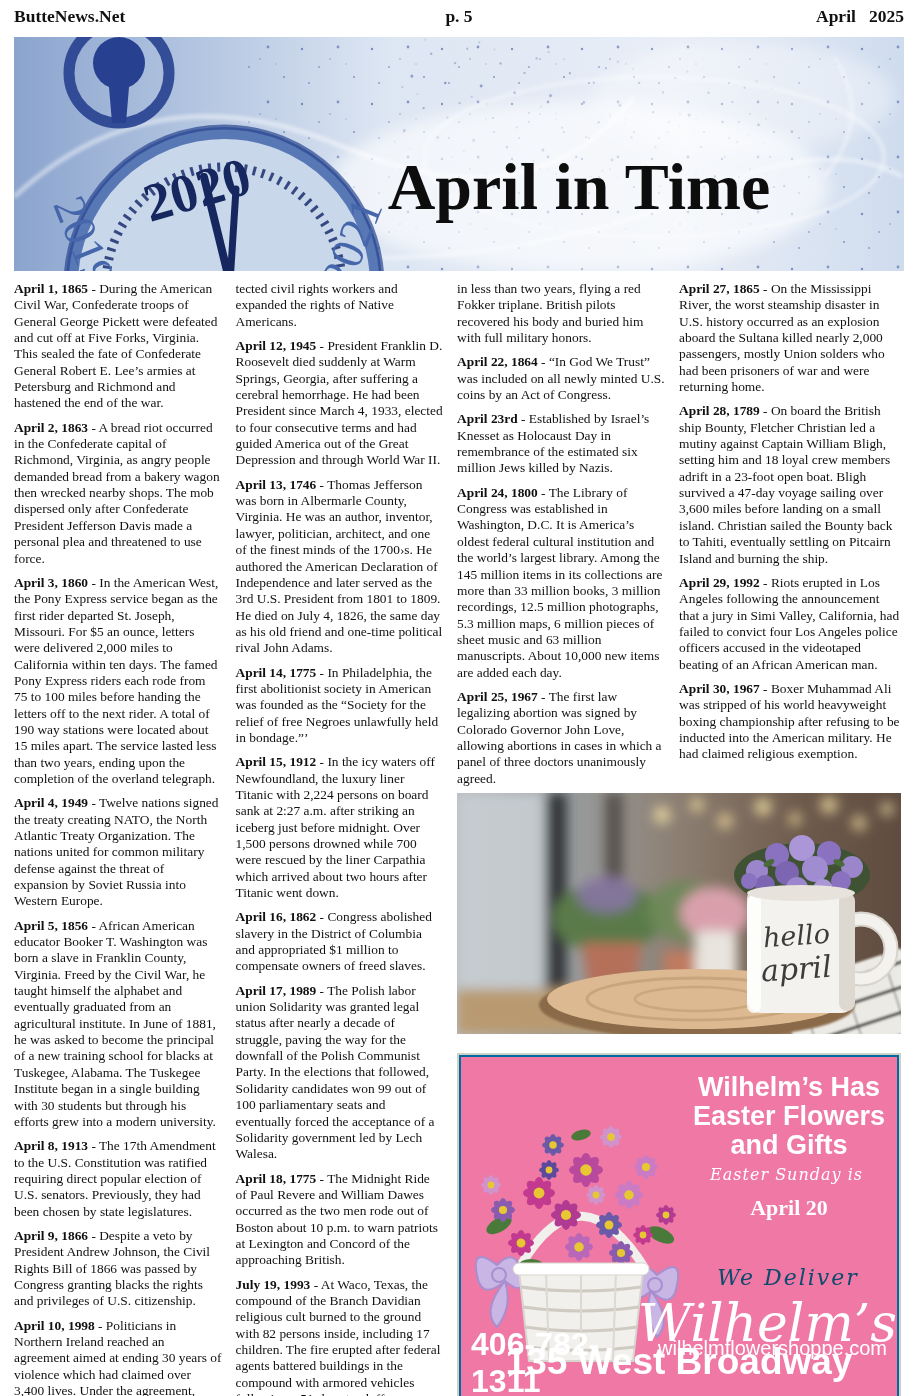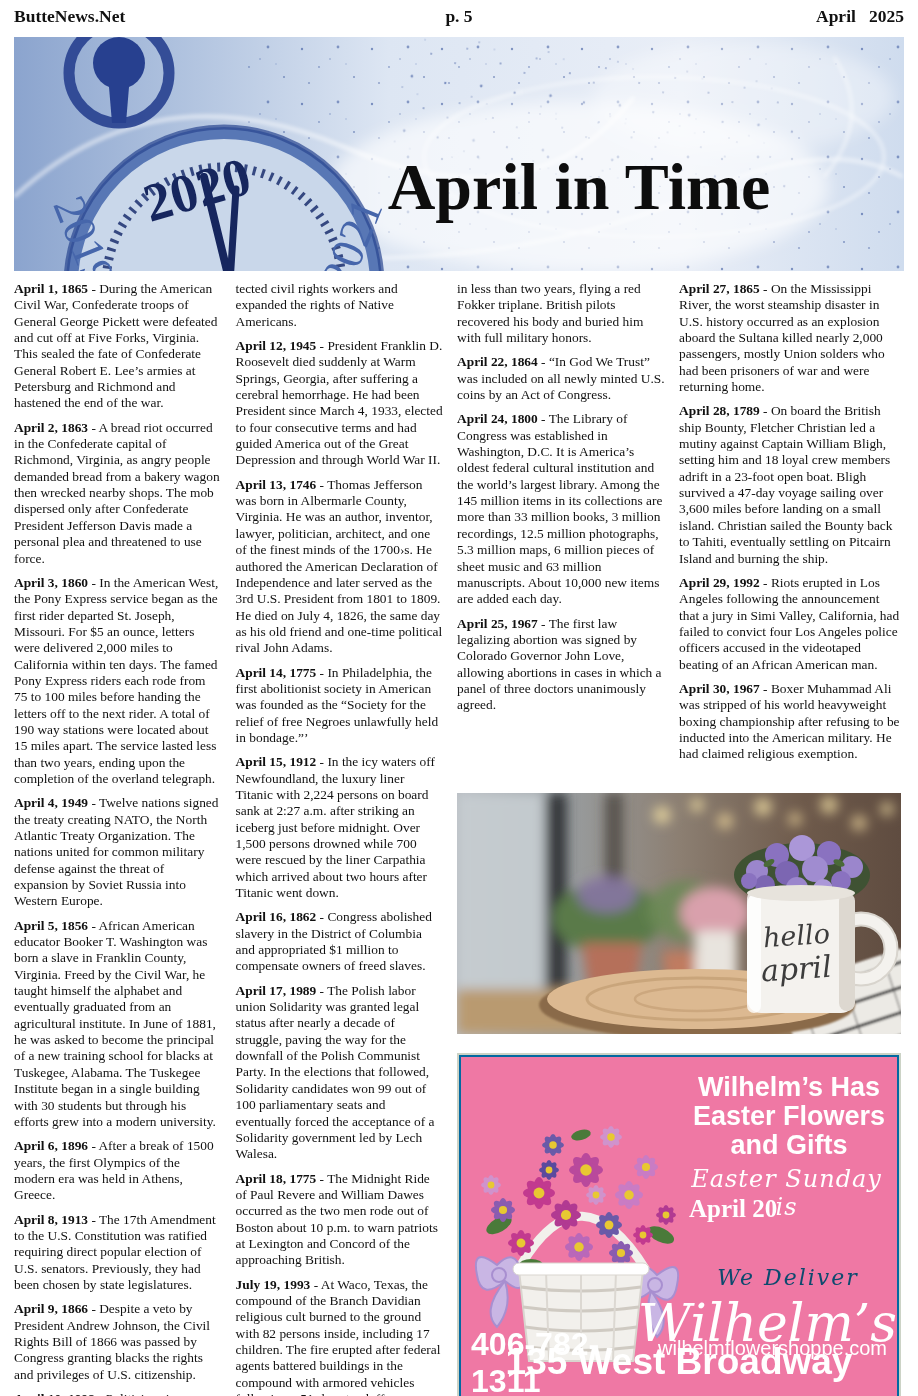--- a/index.html
+++ b/index.html
@@ -25,23 +25,23 @@
   
   .photo{width:444px;height:241px;margin-top:4px;}
   .photo svg{display:block;}
   
   .ad{position:relative;width:436px;height:348px;margin-top:21px;margin-left:2px;
       border:2px solid #0369a1;box-shadow:0 0 0 2px #ccd3c6;background:#ef78a4;}
   .ad-basket{position:absolute;left:0px;top:18px;}
   .ad-head{position:absolute;left:228px;top:16px;width:200px;text-align:center;color:#fff;
            font-family:"Liberation Sans",sans-serif;font-weight:bold;font-size:27px;line-height:1.08;}
   .ad-tagline{position:absolute;left:218px;top:108px;width:215px;text-align:center;color:#fff;
-           font-family:"DejaVu Serif",serif;font-style:italic;font-size:24px;letter-spacing:1px;}
-  .ad-date{position:absolute;left:228px;top:138px;width:200px;color:#fff;
-           font-family:"Liberation Serif",serif;font-weight:bold;font-size:25px;}
+           font-family:"DejaVu Serif",serif;font-style:italic;font-size:16px;letter-spacing:1px;}
+  .ad-date{position:absolute;left:228px;top:138px;width:200px;text-align:center;color:#fff;
+           font-family:"Liberation Serif",serif;font-weight:bold;font-size:22px;}
   .ad-deliver{position:absolute;left:222px;top:208px;width:210px;text-align:center;color:#0c4a6e;
            font-family:"DejaVu Serif",serif;font-style:italic;font-size:22px;letter-spacing:2px;}
   .ad-logo{position:absolute;left:0;top:236px;width:100%;text-align:right;color:#fff;
            font-family:"DejaVu Serif",serif;font-style:italic;font-size:52px;}
   .ad-address{position:absolute;left:0;top:284px;width:100%;text-align:center;color:#fff;
            font-family:"Liberation Sans",sans-serif;font-weight:bold;font-size:37px;}
   .ad-bottom{position:absolute;left:10px;right:10px;bottom:5px;display:flex;
            justify-content:space-between;align-items:baseline;color:#fff;}
   .ad-phone{font-family:"Liberation Sans",sans-serif;font-weight:bold;font-size:32px;}
   .ad-site{font-family:"Liberation Sans",sans-serif;font-size:20px;}
@@ -118,21 +118,20 @@
     </svg>
   </div>
 
   <div class="content">
     <div class="col">
         <p class="entry"><b>April 1, 1865</b> - During the American Civil War, Confederate troops of General George Pickett were defeated and cut off at Five Forks, Virginia. This sealed the fate of Confederate General Robert E. Lee’s armies at Petersburg and Richmond and hastened the end of the war.</p>
         <p class="entry"><b>April 2, 1863</b> - A bread riot occurred in the Confederate capital of Richmond, Virginia, as angry people demanded bread from a bakery wagon then wrecked nearby shops. The mob dispersed only after Confederate President Jefferson Davis made a personal plea and threatened to use force.</p>
         <p class="entry"><b>April 3, 1860</b> - In the American West, the Pony Express service began as the first rider departed St. Joseph, Missouri. For $5 an ounce, letters were delivered 2,000 miles to California within ten days. The famed Pony Express riders each rode from 75 to 100 miles before handing the letters off to the next rider. A total of 190 way stations were located about 15 miles apart. The service lasted less than two years, ending upon the completion of the overland telegraph.</p>
         <p class="entry"><b>April 4, 1949</b> - Twelve nations signed the treaty creating NATO, the North Atlantic Treaty Organization. The nations united for common military defense against the threat of expansion by Soviet Russia into Western Europe.</p>
         <p class="entry"><b>April 5, 1856</b> - African American educator Booker T. Washington was born a slave in Franklin County, Virginia. Freed by the Civil War, he taught himself the alphabet and eventually graduated from an agricultural institute. In June of 1881, he was asked to become the principal of a new training school for blacks at Tuskegee, Alabama. The Tuskegee Institute began in a single building with 30 students but through his efforts grew into a modern university.</p>
-        <p class="entry"><b>April 6, 1896</b> - After a break of 1500 years, the first Olympics of the modern era was held in Athens, Greece.</p>
         <p class="entry"><b>April 8, 1913</b> - The 17th Amendment to the U.S. Constitution was ratified requiring direct popular election of U.S. senators. Previously, they had been chosen by state legislatures.</p>
         <p class="entry"><b>April 9, 1866</b> - Despite a veto by President Andrew Johnson, the Civil Rights Bill of 1866 was passed by Congress granting blacks the rights and privileges of U.S. citizenship.</p>
         <p class="entry"><b>April 10, 1998</b> - Politicians in Northern Ireland reached an agreement aimed at ending 30 years of violence which had claimed over 3,400 lives. Under the agreement, Protestants and Catholics in Northern Ireland would govern together in a new 108-member Belfast assembly, thus ending 26 years of ‘‘direct rule” from London.</p>
       </div>
     <div class="col">
         <p class="entry">tected civil rights workers and expanded the rights of Native Americans.</p>
         <p class="entry"><b>April 12, 1945</b> - President Franklin D. Roosevelt died suddenly at Warm Springs, Georgia, after suffering a cerebral hemorrhage. He had been President since March 4, 1933, elected to four consecutive terms and had guided America out of the Great Depression and through World War II.</p>
         <p class="entry"><b>April 13, 1746</b> - Thomas Jefferson was born in Albermarle County, Virginia. He was an author, inventor, lawyer, politician, architect, and one of the finest minds of the 1700›s. He authored the American Declaration of Independence and later served as the 3rd U.S. President from 1801 to 1809. He died on July 4, 1826, the same day as his old friend and one-time political rival John Adams.</p>
         <p class="entry"><b>April 14, 1775</b> - In Philadelphia, the first abolitionist society in American was founded as the “Society for the relief of free Negroes unlawfully held in bondage.”’</p>
         <p class="entry"><b>April 15, 1912</b> - In the icy waters off Newfoundland, the luxury liner Titanic with 2,224 persons on board sank at 2:27 a.m. after striking an iceberg just before midnight. Over 1,500 persons drowned while 700 were rescued by the liner Carpathia which arrived about two hours after Titanic went down.</p>
@@ -140,20 +139,21 @@
         <p class="entry"><b>April 17, 1989</b> - The Polish labor union Solidarity was granted legal status after nearly a decade of struggle, paving the way for the downfall of the Polish Communist Party. In the elections that followed, Solidarity candidates won 99 out of 100 parliamentary seats and eventually forced the acceptance of a Solidarity government led by Lech Walesa.</p>
         <p class="entry"><b>April 18, 1775</b> - The Midnight Ride of Paul Revere and William Dawes occurred as the two men rode out of Boston about 10 p.m. to warn patriots at Lexington and Concord of the approaching British.</p>
         <p class="entry"><b>July 19, 1993</b> - At Waco, Texas, the compound of the Branch Davidian religious cult burned to the ground with 82 persons inside, including 17 children. The fire erupted after federal agents battered buildings in the compound with armored vehicles following a 51-day standoff.</p>
       </div>
 
     <div class="right">
       <div class="right-cols">
         <div class="col col-a">
             <p class="entry">in less than two years, flying a red Fokker triplane. British pilots recovered his body and buried him with full military honors.</p>
             <p class="entry"><b>April 22, 1864</b> - “In God We Trust” was included on all newly minted U.S. coins by an Act of Congress.</p>
+            <p class="entry"><b>April 23rd</b> - Established by Israel’s Knesset as Holocaust Day in remembrance of the estimated six million Jews killed by Nazis.</p>
             <p class="entry"><b>April 24, 1800</b> - The Library of Congress was established in Washington, D.C. It is America’s oldest federal cultural institution and the world’s largest library. Among the 145 million items in its collections are more than 33 million books, 3 million recordings, 12.5 million photographs, 5.3 million maps, 6 million pieces of sheet music and 63 million manuscripts. About 10,000 new items are added each day.</p>
             <p class="entry"><b>April 25, 1967</b> - The first law legalizing abortion was signed by Colorado Governor John Love, allowing abortions in cases in which a panel of three doctors unanimously agreed.</p>
           </div>
         <div class="col col-b">
           <div>
               <p class="entry"><b>April 27, 1865</b> - On the Mississippi River, the worst steamship disaster in U.S. history occurred as an explosion aboard the Sultana killed nearly 2,000 passengers, mostly Union solders who had been prisoners of war and were returning home.</p>
               <p class="entry"><b>April 28, 1789</b> - On board the British ship Bounty, Fletcher Christian led a mutiny against Captain William Bligh, setting him and 18 loyal crew members adrift in a 23-foot open boat. Bligh survived a 47-day voyage sailing over 3,600 miles before landing on a small island. Christian sailed the Bounty back to Tahiti, eventually settling on Pitcairn Island and burning the ship.</p>
               <p class="entry"><b>April 29, 1992</b> - Riots erupted in Los Angeles following the announcement that a jury in Simi Valley, California, had failed to convict four Los Angeles police officers accused in the videotaped beating of an African American man.</p>
               <p class="entry"><b>April 30, 1967</b> - Boxer Muhammad Ali was stripped of his world heavyweight boxing championship after refusing to be inducted into the American military. He had claimed religious exemption.</p>
             </div>

